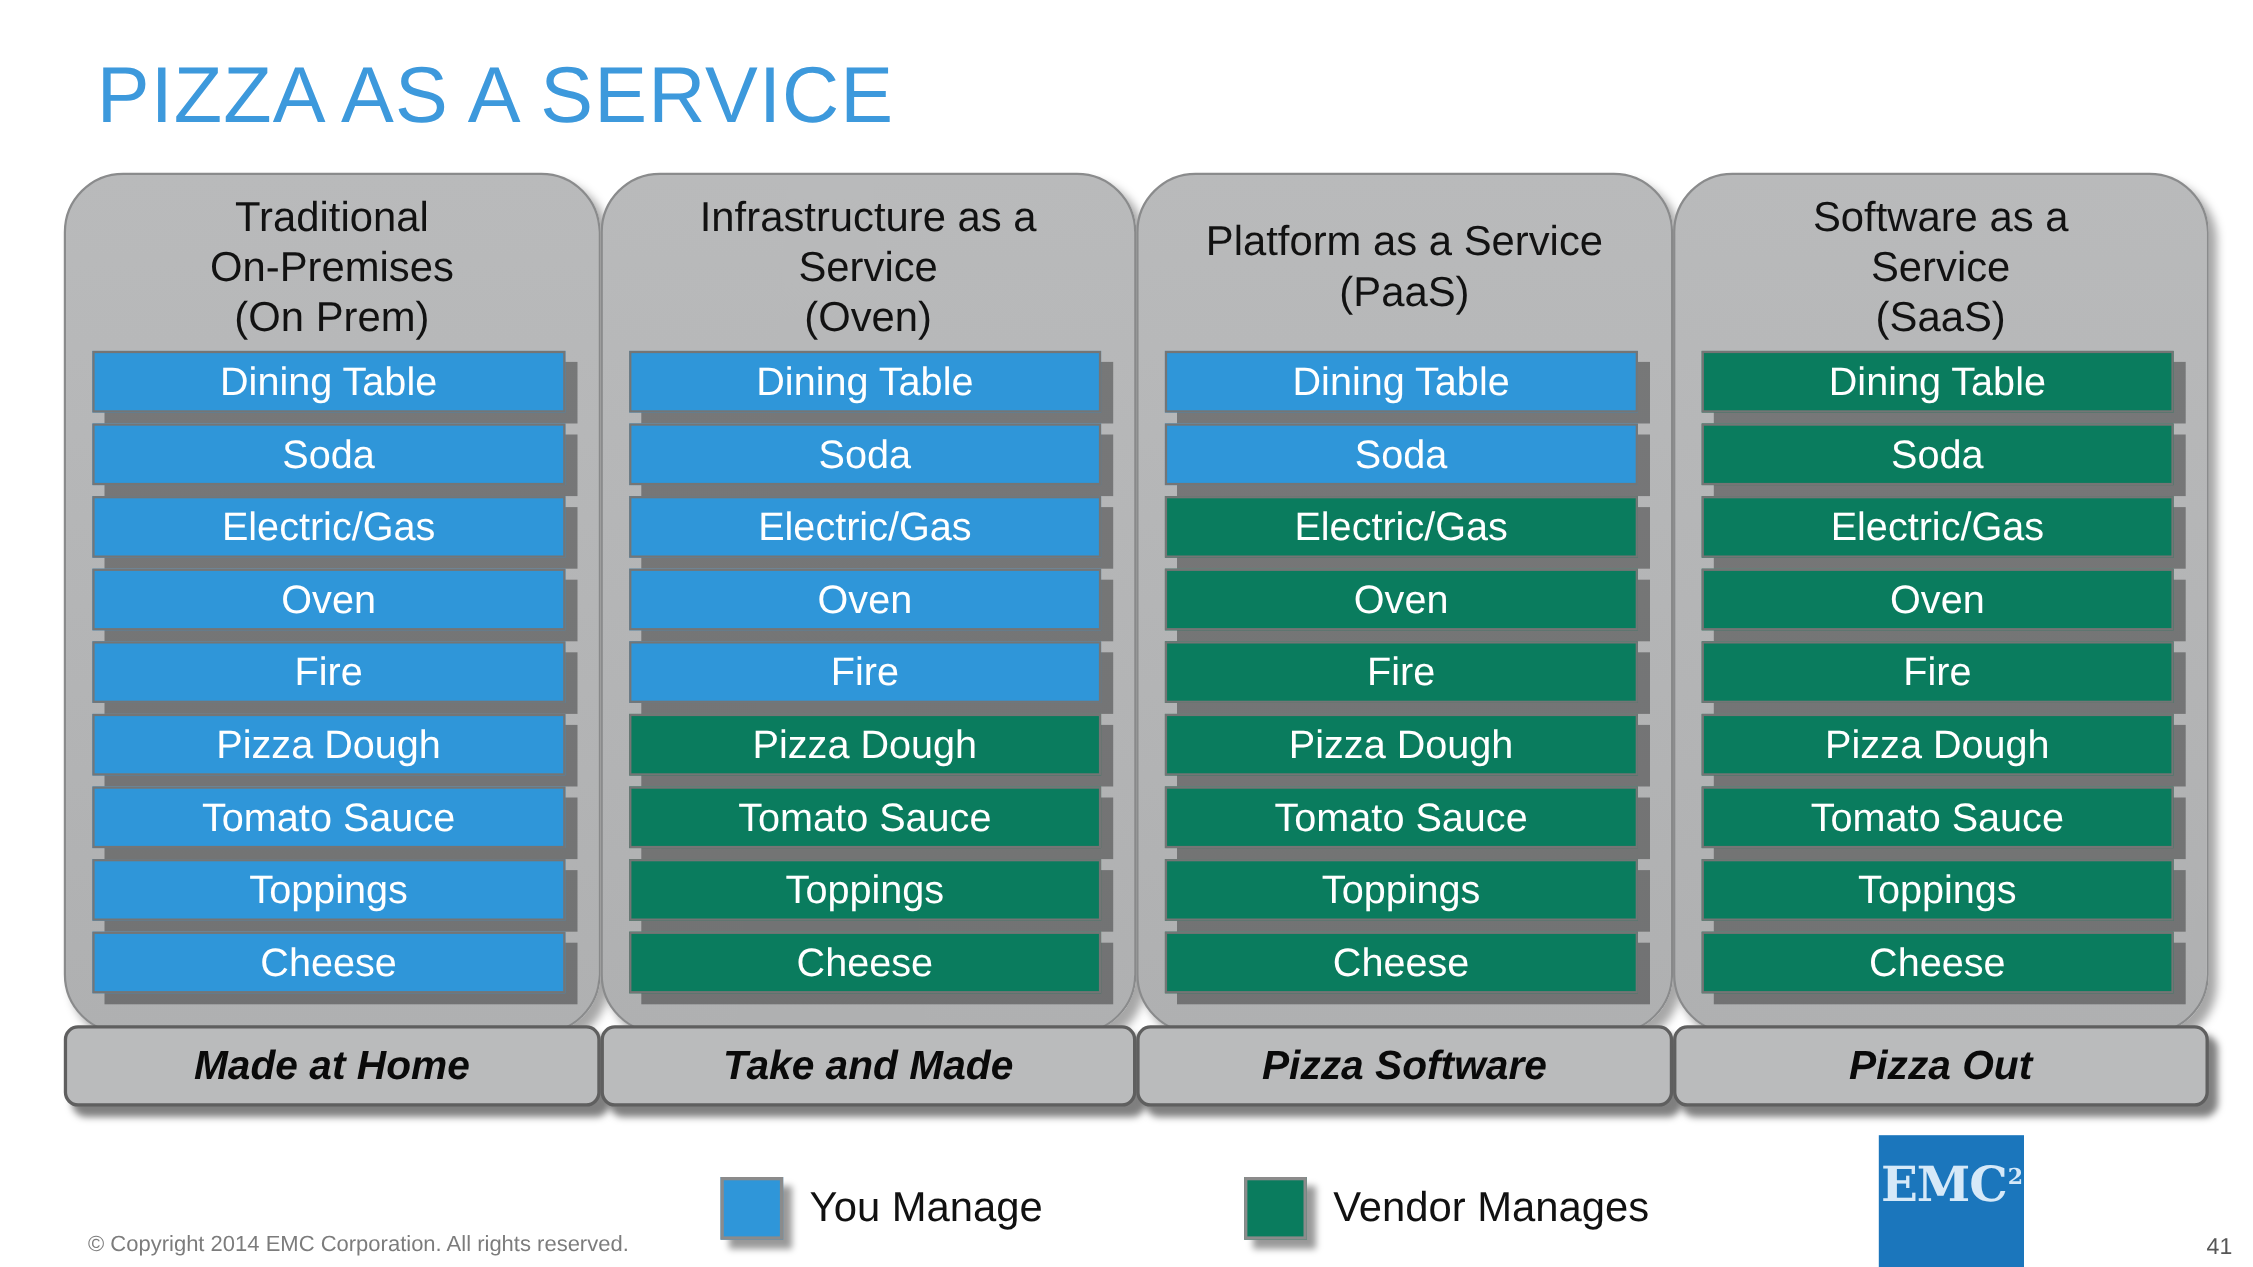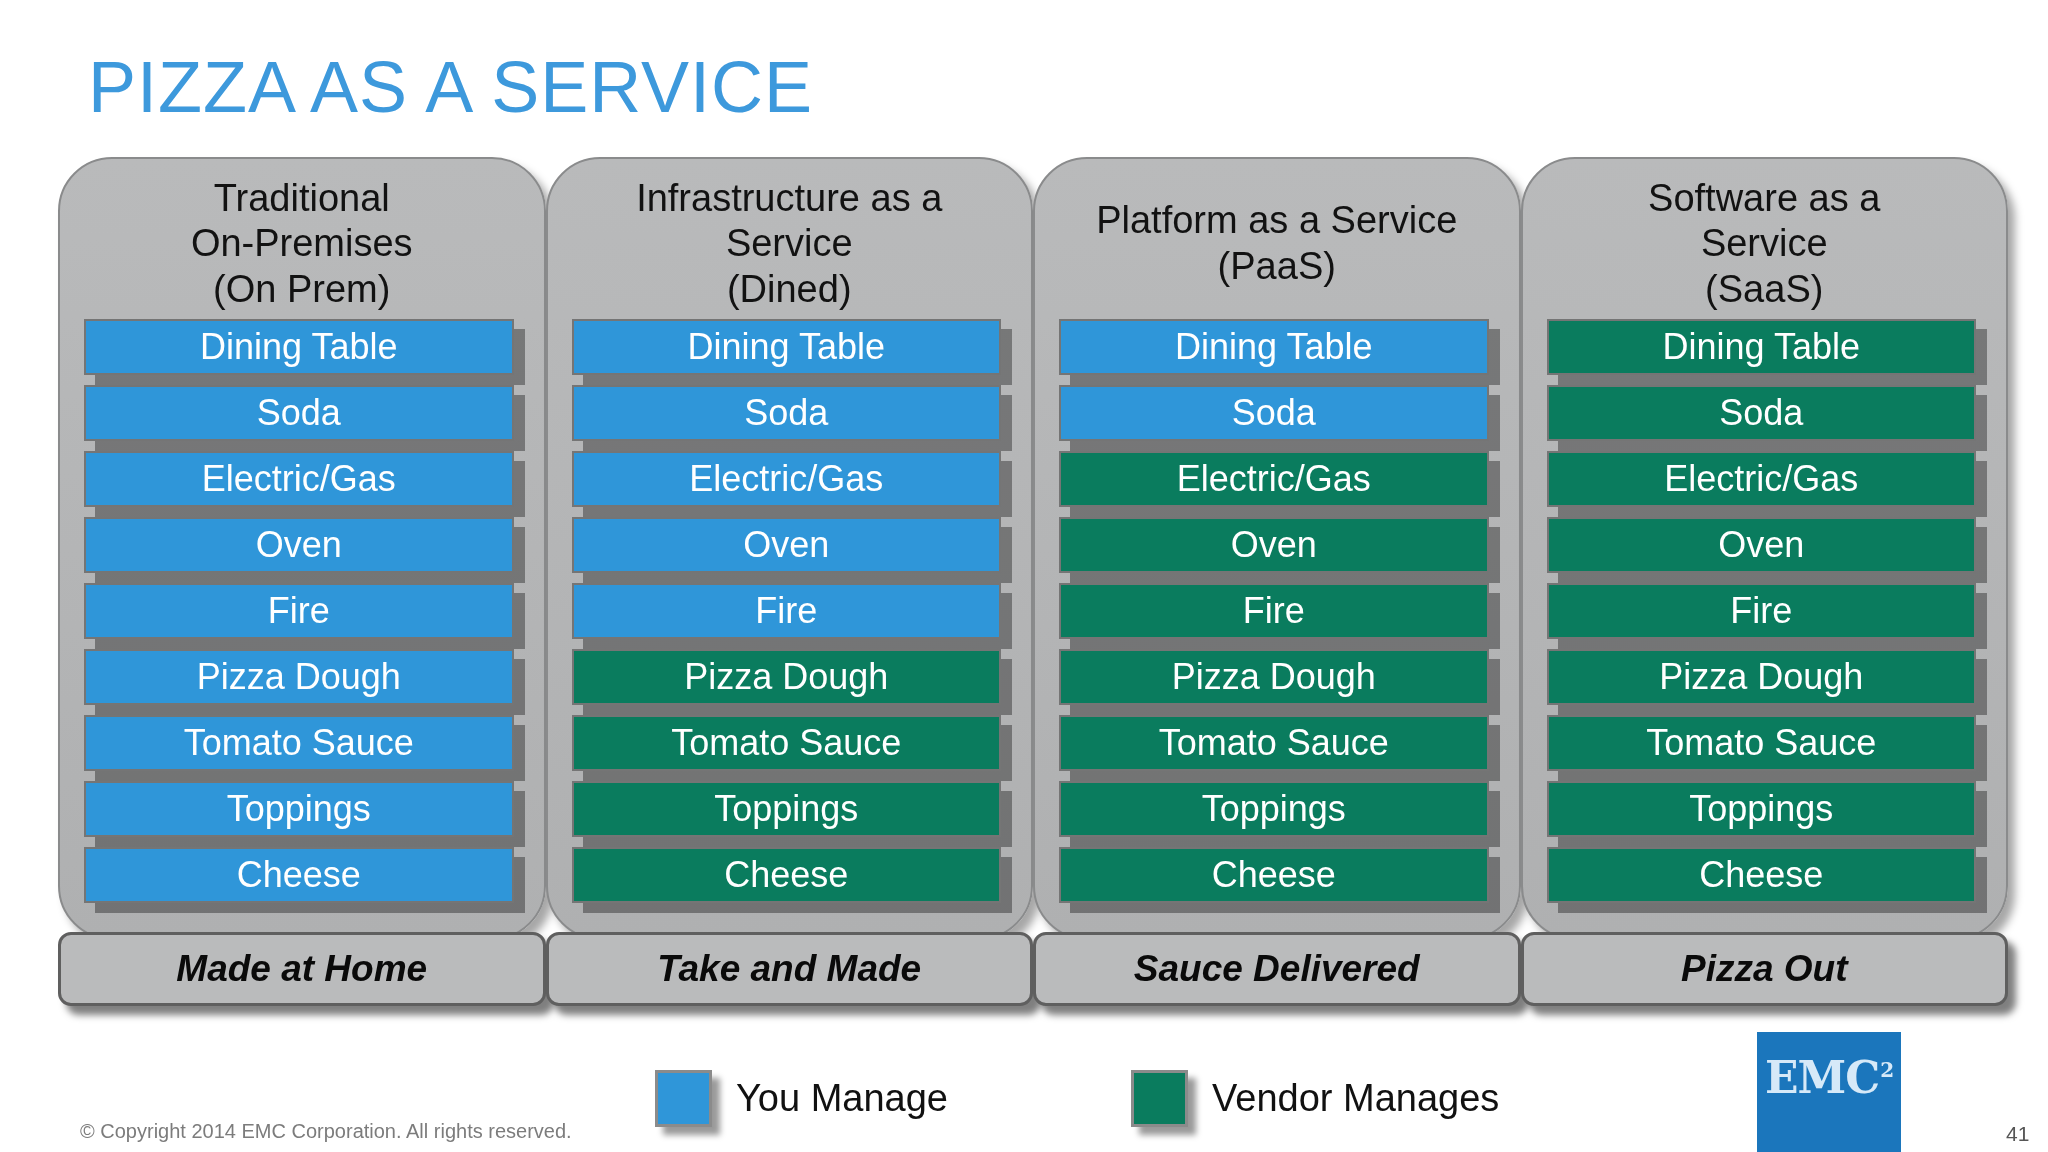--- a/index.html
+++ b/index.html
@@ -96,23 +96,23 @@
   .legend-swatch {
     width: 57px;
     height: 57px;
     border: 3px solid #8B8B8B;
     box-shadow: 8px 8px 6px rgba(0,0,0,0.4);
     box-sizing: border-box;
   }
   .legend-label { font-size: 38px; color: #111111; white-space: nowrap; }
   .emc-logo {
     position: absolute;
-    left: 1757px;
+    left: 1708px;
     top: 1032px;
-    width: 144px;
+    width: 132px;
     height: 120px;
     background: #1B76BC;
     color: #D6E9F8;
     display: flex;
     justify-content: center;
     align-items: flex-start;
     font-family: "DejaVu Serif", "Liberation Serif", serif;
     font-weight: bold;
     text-align: right;
   }
@@ -174,21 +174,21 @@
           </div>
           <div class="item" style="background: rgb(47, 150, 217);">
             <span>Cheese</span>
           </div>
         </div>
       </div>
       <div class="column">
         <div class="column-header">
           <div>Infrastructure as a</div>
           <div>Service</div>
-          <div>(Dined)</div>
+          <div>(Oven)</div>
         </div>
         <div class="rows">
           <div class="item" style="background: rgb(47, 150, 217);">
             <span>Dining Table</span>
           </div>
           <div class="item" style="background: rgb(47, 150, 217);">
             <span>Soda</span>
           </div>
           <div class="item" style="background: rgb(47, 150, 217);">
             <span>Electric/Gas</span>
@@ -282,21 +282,21 @@
           <div class="item" style="background: rgb(10, 124, 94);">
             <span>Cheese</span>
           </div>
         </div>
       </div>
     </div>
 
   <div class="column-footers">
       <div class="column-footer">Made at Home</div>
       <div class="column-footer">Take and Made</div>
-      <div class="column-footer">Sauce Delivered</div>
+      <div class="column-footer">Pizza Software</div>
       <div class="column-footer">Pizza Out</div>
     </div>
 
   <div class="legend-item you">
     <div class="legend-swatch" style="background: rgb(47, 150, 217);"></div>
     <div class="legend-label">You Manage</div>
   </div>
 
   <div class="legend-item vendor">
     <div class="legend-swatch" style="background: rgb(10, 124, 94);"></div>

